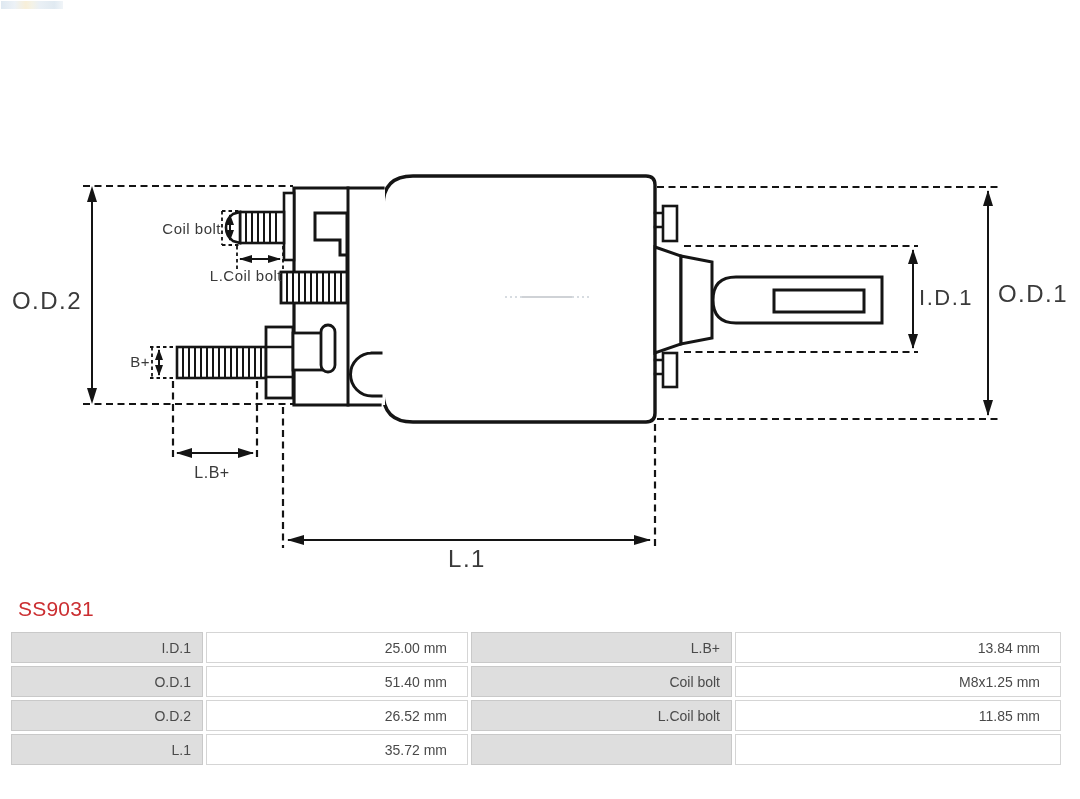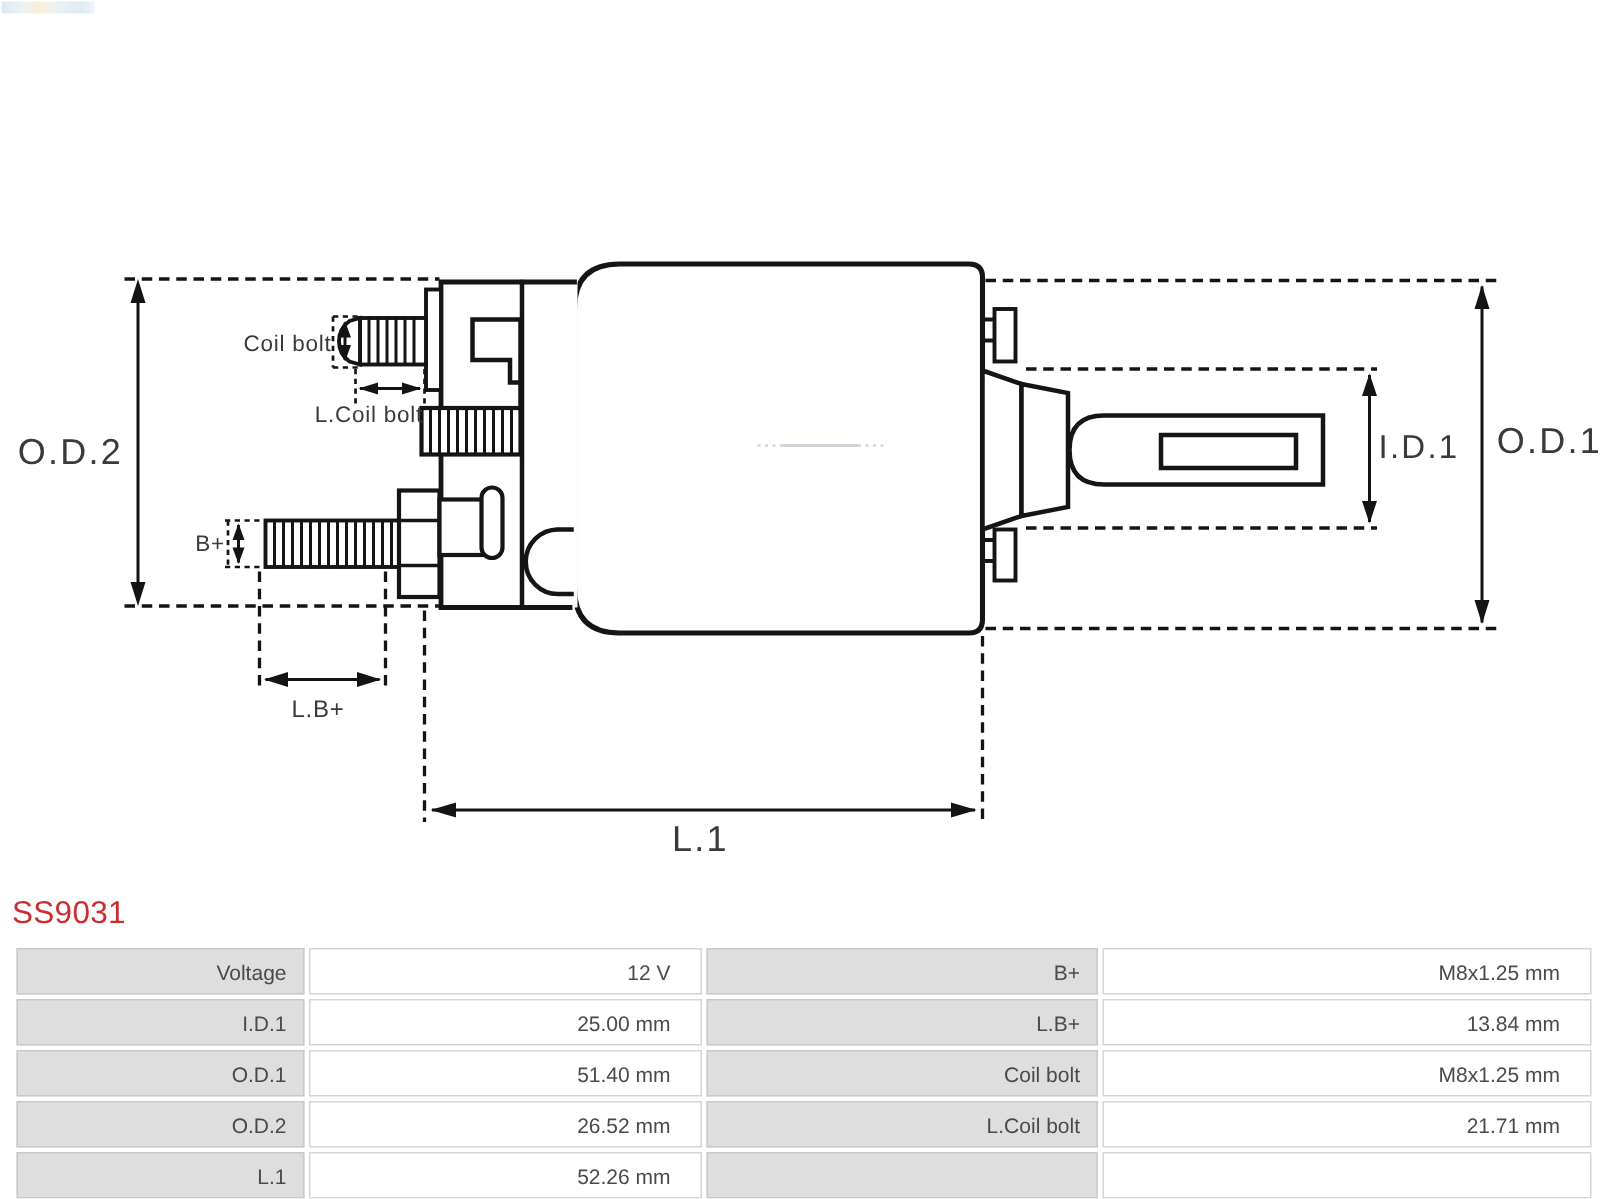--- a/index.html
+++ b/index.html
@@ -7,21 +7,21 @@
        font-family:"Liberation Sans", sans-serif;}
   .logo-strip{position:absolute;left:1px;top:1px;width:62px;height:8px;
       background:linear-gradient(90deg,#d9e4ee 0%,#e9eff5 22%,#f6ecd2 40%,#f2f0e2 50%,#e6edf3 62%,#dbe6ef 86%,#eef3f7 100%);
       opacity:.85;}
   svg.diagram{position:absolute;left:0;top:0;}
   .dim-label{fill:#3a3a3a;letter-spacing:1.5px;}
   .dim-label.big{font-size:24px;}
   .dim-label.mid{font-size:22px;}
   .dim-label.small{font-size:15px;letter-spacing:.5px;}
   .dim-label.lb{font-size:16px;letter-spacing:.5px;}
-  .product-code{position:absolute;left:8px;top:597px;font-size:21px;
+  .product-code{position:absolute;left:18px;top:597px;font-size:21px;
       color:#cb2e31;letter-spacing:.2px;}
   table.spec{position:absolute;left:8px;top:629px;width:1056px;
       border-collapse:separate;border-spacing:3px;table-layout:fixed;}
   table.spec td{height:29px;font-size:14px;color:#4a4a4a;text-align:right;
       vertical-align:middle;overflow:hidden;white-space:nowrap;}
   td.lbl{background:#dedede;border:1px solid #c9c9c9;padding:0 11px 0 4px;}
   td.val{background:#ffffff;border:1px solid #d5d5d5;padding:0 20px 0 4px;}
   col.c1{width:192px;} col.c2{width:262px;} col.c3{width:261px;} col.c4{width:326px;}
 </style>
 </head>
@@ -157,43 +157,37 @@
 
 <table class="spec">
   <colgroup>
       <col class="c1">
       <col class="c2">
       <col class="c3">
       <col class="c4">
     </colgroup>
   <tbody>
     <tr>
-      <td class="lbl">Voltage</td>
-      <td class="val">12 V</td>
-      <td class="lbl">B+</td>
-      <td class="val">M8x1.25 mm</td>
-    </tr>
-    <tr>
       <td class="lbl">I.D.1</td>
       <td class="val">25.00 mm</td>
       <td class="lbl">L.B+</td>
       <td class="val">13.84 mm</td>
     </tr>
     <tr>
       <td class="lbl">O.D.1</td>
       <td class="val">51.40 mm</td>
       <td class="lbl">Coil bolt</td>
       <td class="val">M8x1.25 mm</td>
     </tr>
     <tr>
       <td class="lbl">O.D.2</td>
       <td class="val">26.52 mm</td>
       <td class="lbl">L.Coil bolt</td>
-      <td class="val">21.71 mm</td>
+      <td class="val">11.85 mm</td>
     </tr>
     <tr>
       <td class="lbl">L.1</td>
-      <td class="val">52.26 mm</td>
+      <td class="val">35.72 mm</td>
       <td class="lbl"></td>
       <td class="val"></td>
     </tr>
   </tbody>
 </table>
 
 </body></html>

